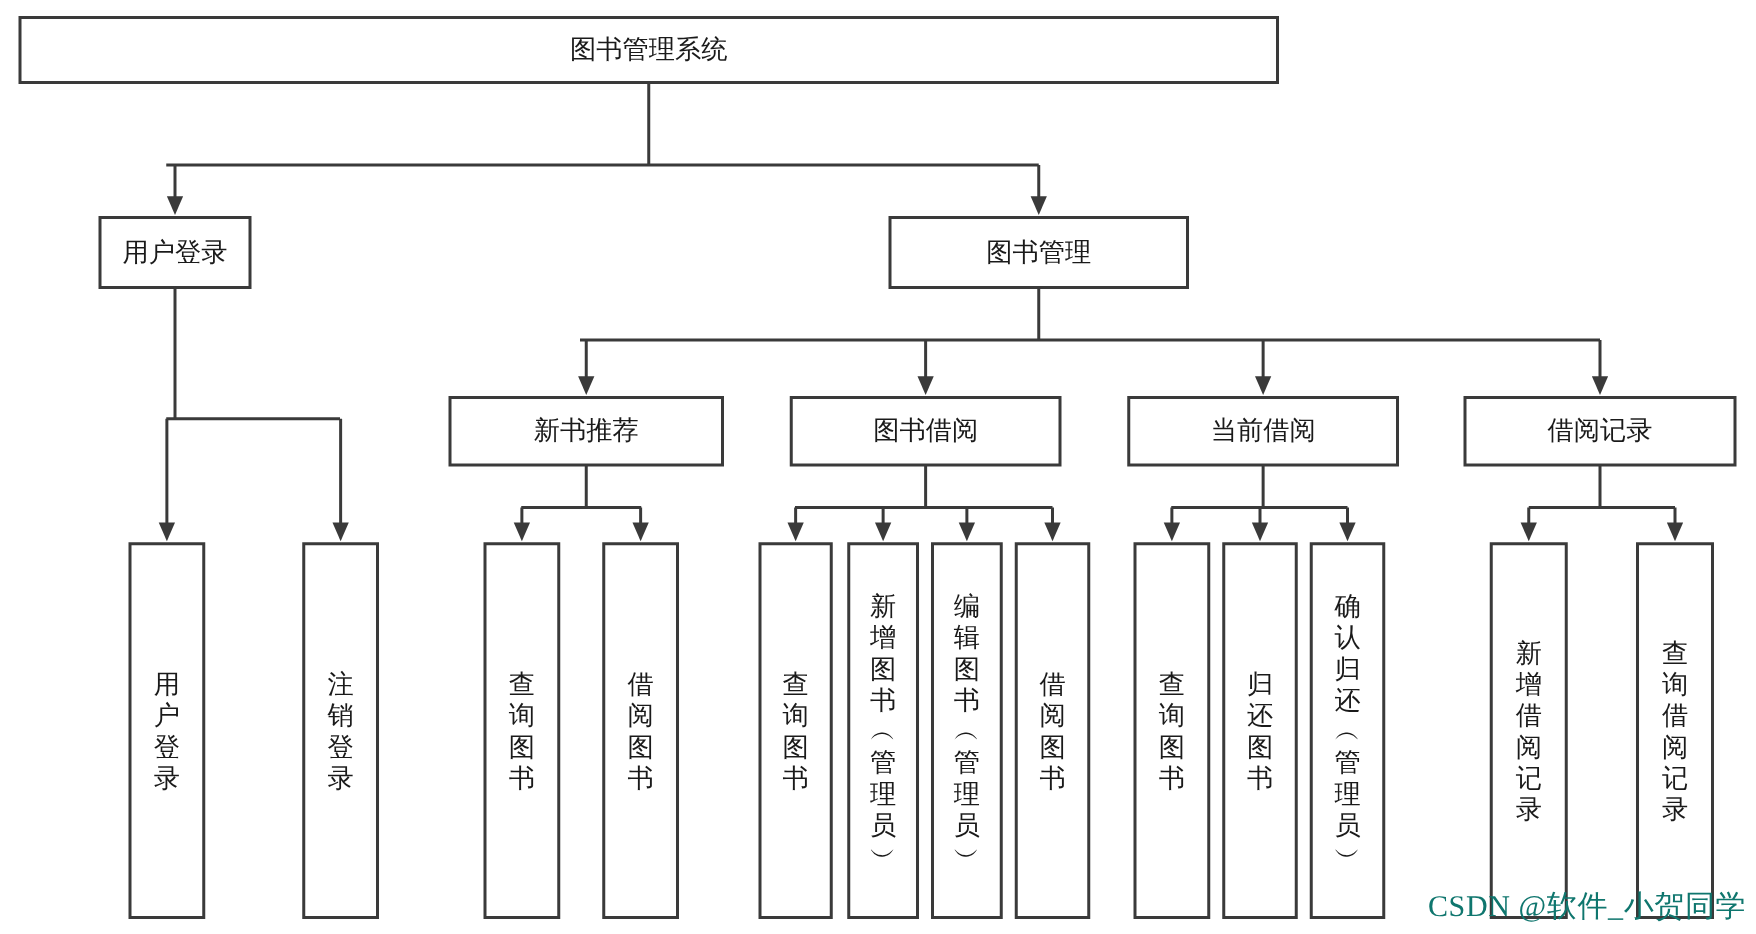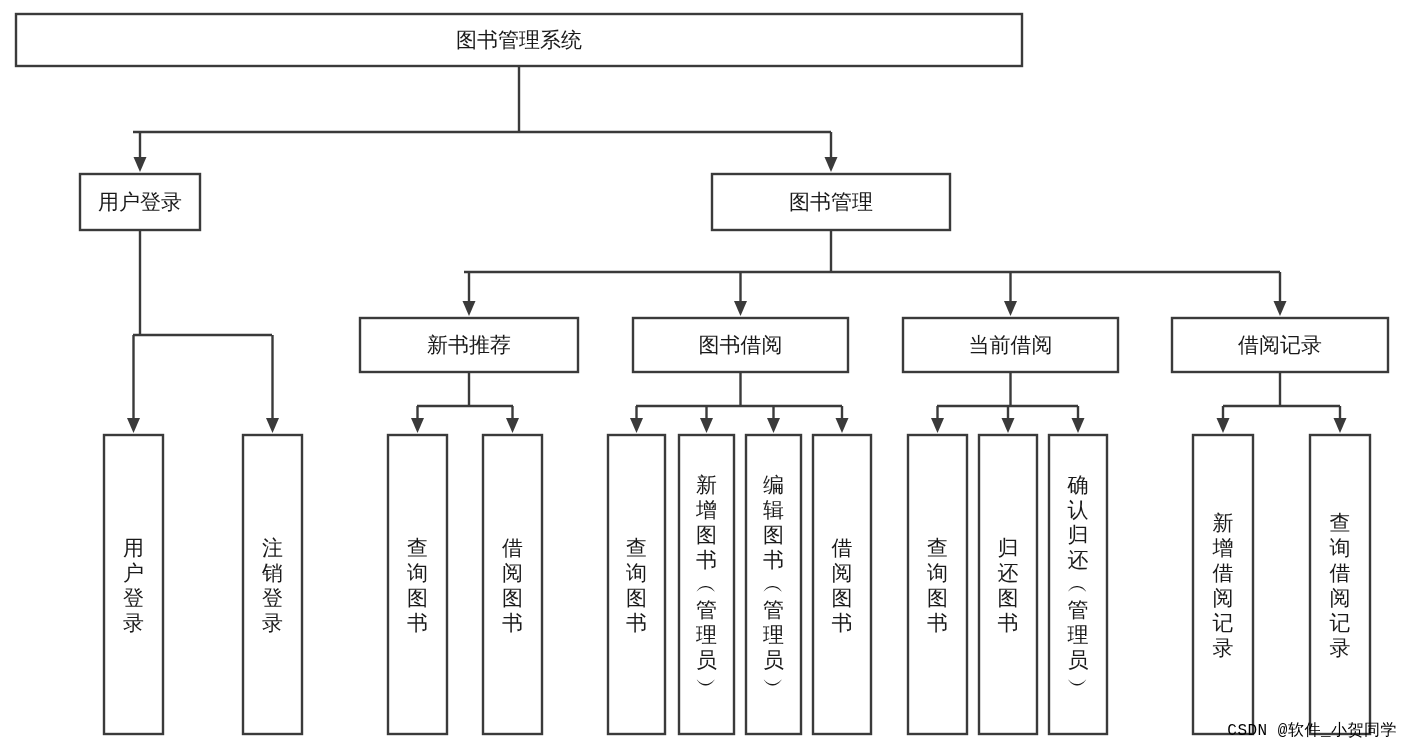--- a/index.html
+++ b/index.html
@@ -48,23 +48,23 @@
     fill: none;
   }
   .arrow-head {
     fill: #3a3a3a;
     stroke: none;
   }
   .watermark {
     position: absolute;
     right: 8px;
     bottom: 6px;
-    font-family: Liberation Mono, monospace;
-    font-size: 16px;
-    color: #000000;
+    font-family: Liberation Serif, serif;
+    font-size: 24px;
+    color: #0f766e;
     white-space: nowrap;
     letter-spacing: 0.5px;
     user-select: none;
   }
 </style>
 </head>
 <body>
 
 <div id="diagram-root">
   <svg id="diagram-svg" width="1405" height="747" viewBox="0 0 1405 747">

